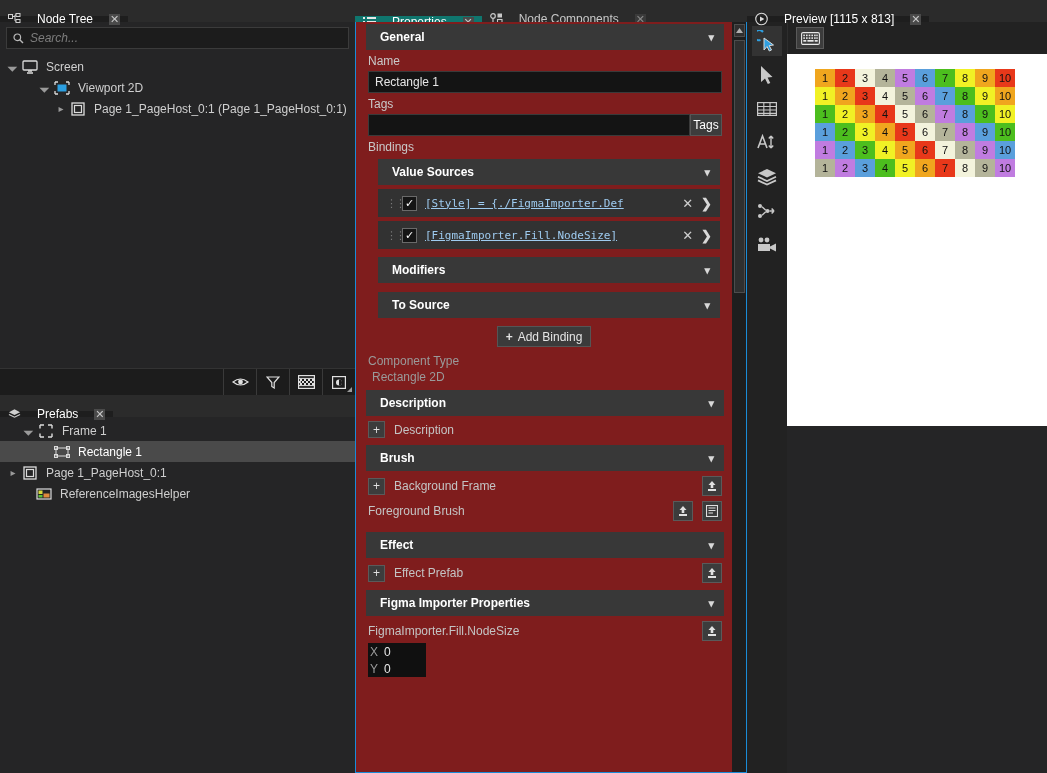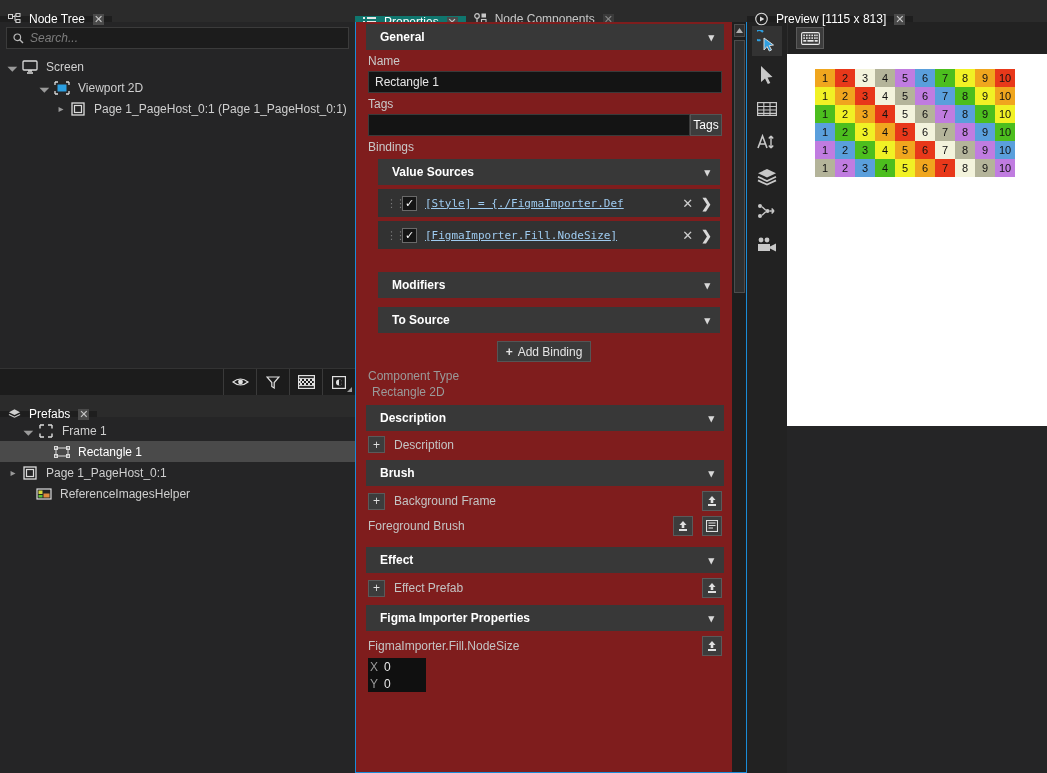--- a/index.html
+++ b/index.html
@@ -8,21 +8,21 @@
     background: #1e1e1e;
     font-family: "Liberation Sans", sans-serif;
     font-size: 12px;
     color: #d2d2d2;
     overflow: hidden;
   }
   .app { position: relative; width: 1047px; height: 773px; display: flex; }
 
   
   .tabbar { height: 22px; background: #2b2b2b; display: flex; align-items: stretch; flex: 0 0 auto; }
-  .tab { display: flex; align-items: center; gap: 8px; padding: 0 8px 0 8px;
+  .tab { display: flex; align-items: center; gap: 16px; padding: 0 8px 0 8px;
          background: #2b2b2b; color: #c8c8c8; font-size: 12px; position: relative; margin-top: 16px; }
   .tab.active { background: #1e1e1e; color: #ffffff; }
   .tab.active.accent { border-top: 6px solid #0f766e; }
   .tab .tclose { color: #8a8a8a; font-size: 11px; padding: 0 1px;
                  background: #3a3a3a; line-height: 11px; width: 11px; height: 11px;
                  display:inline-flex; align-items:center; justify-content:center; }
   .tab.active .tclose { background: #4a4a4a; color: #c8c8c8; }
   .tabicon { width: 13px; height: 13px; display: inline-flex; align-items: center; justify-content: center; }
 
   
@@ -373,21 +373,21 @@
           <span class="gobtn">❯</span>
         </div>
         <div class="bindrow">
           <span class="grip">⋮⋮</span>
           <span class="cbox">✓</span>
           <span class="bindtext">[FigmaImporter.Fill.NodeSize]</span>
           <span class="xbtn">✕</span>
           <span class="gobtn">❯</span>
         </div>
 
-        <div class="sectionhdr" style="margin-left:22px;margin-right:12px;margin-top:23px">
+        <div class="sectionhdr" style="margin-left:22px;margin-right:12px;margin-top:8px">
           <span>Modifiers</span>
           <span class="chev">▾</span>
         </div>
         <div class="sectionhdr" style="margin-left:22px;margin-right:12px;margin-top:9px">
           <span>To Source</span>
           <span class="chev">▾</span>
         </div>
 
         <div class="addbind">
           <span style="font-weight:bold">+</span>

